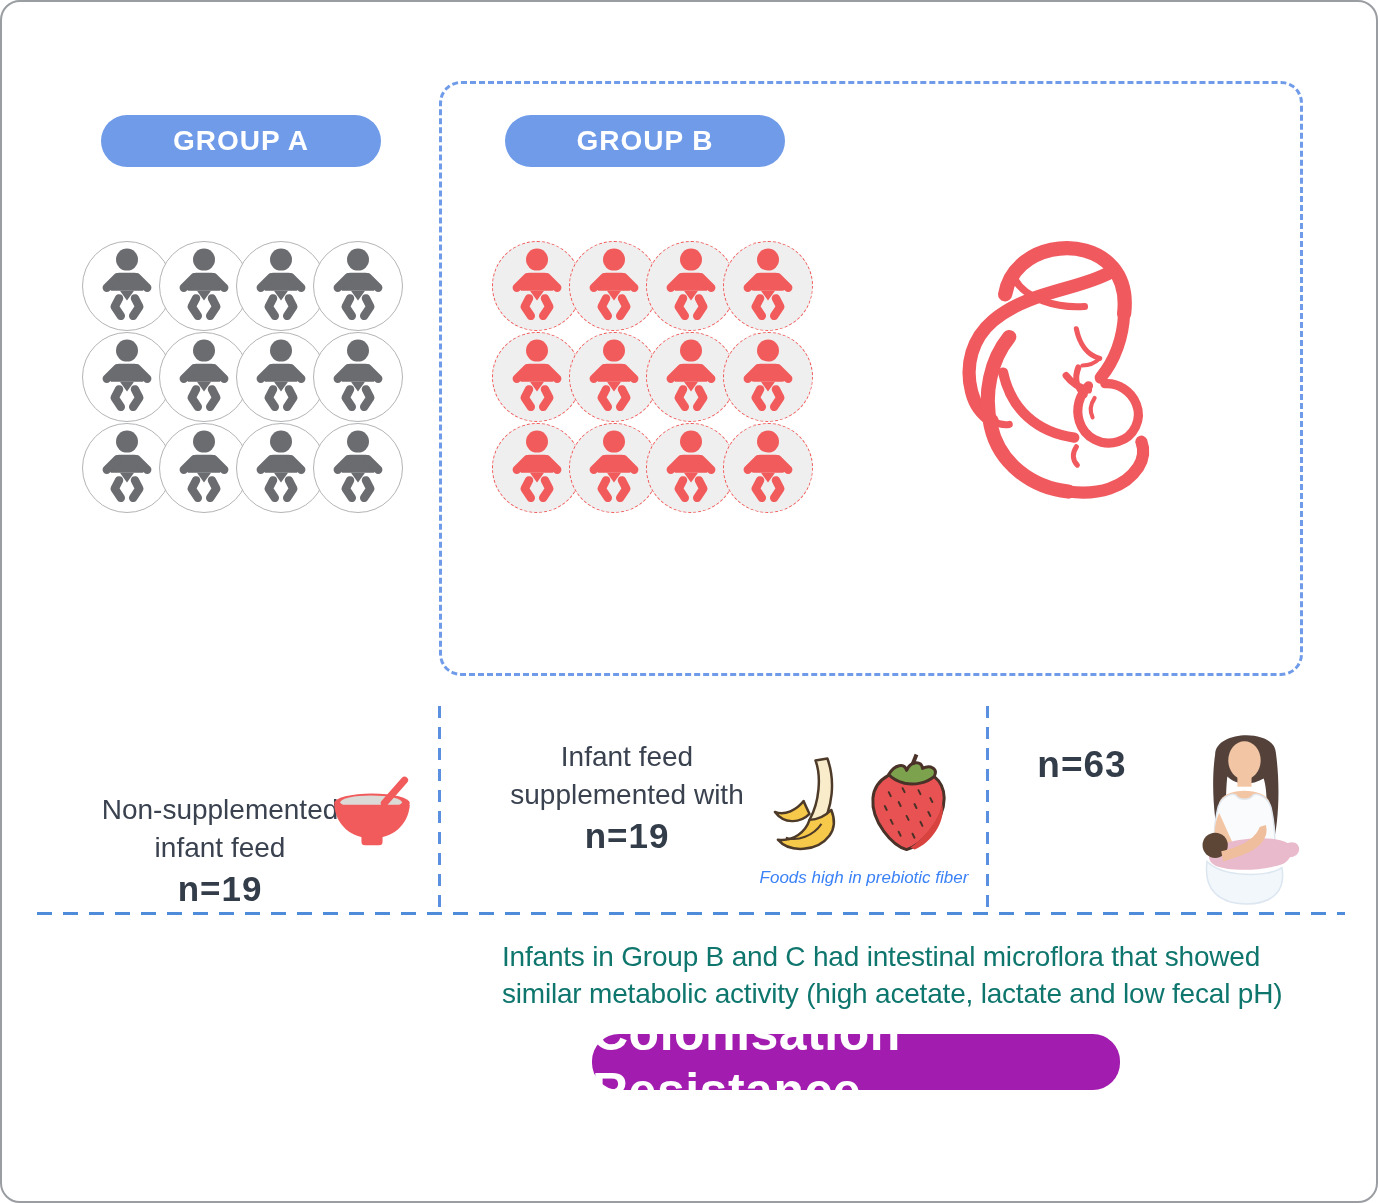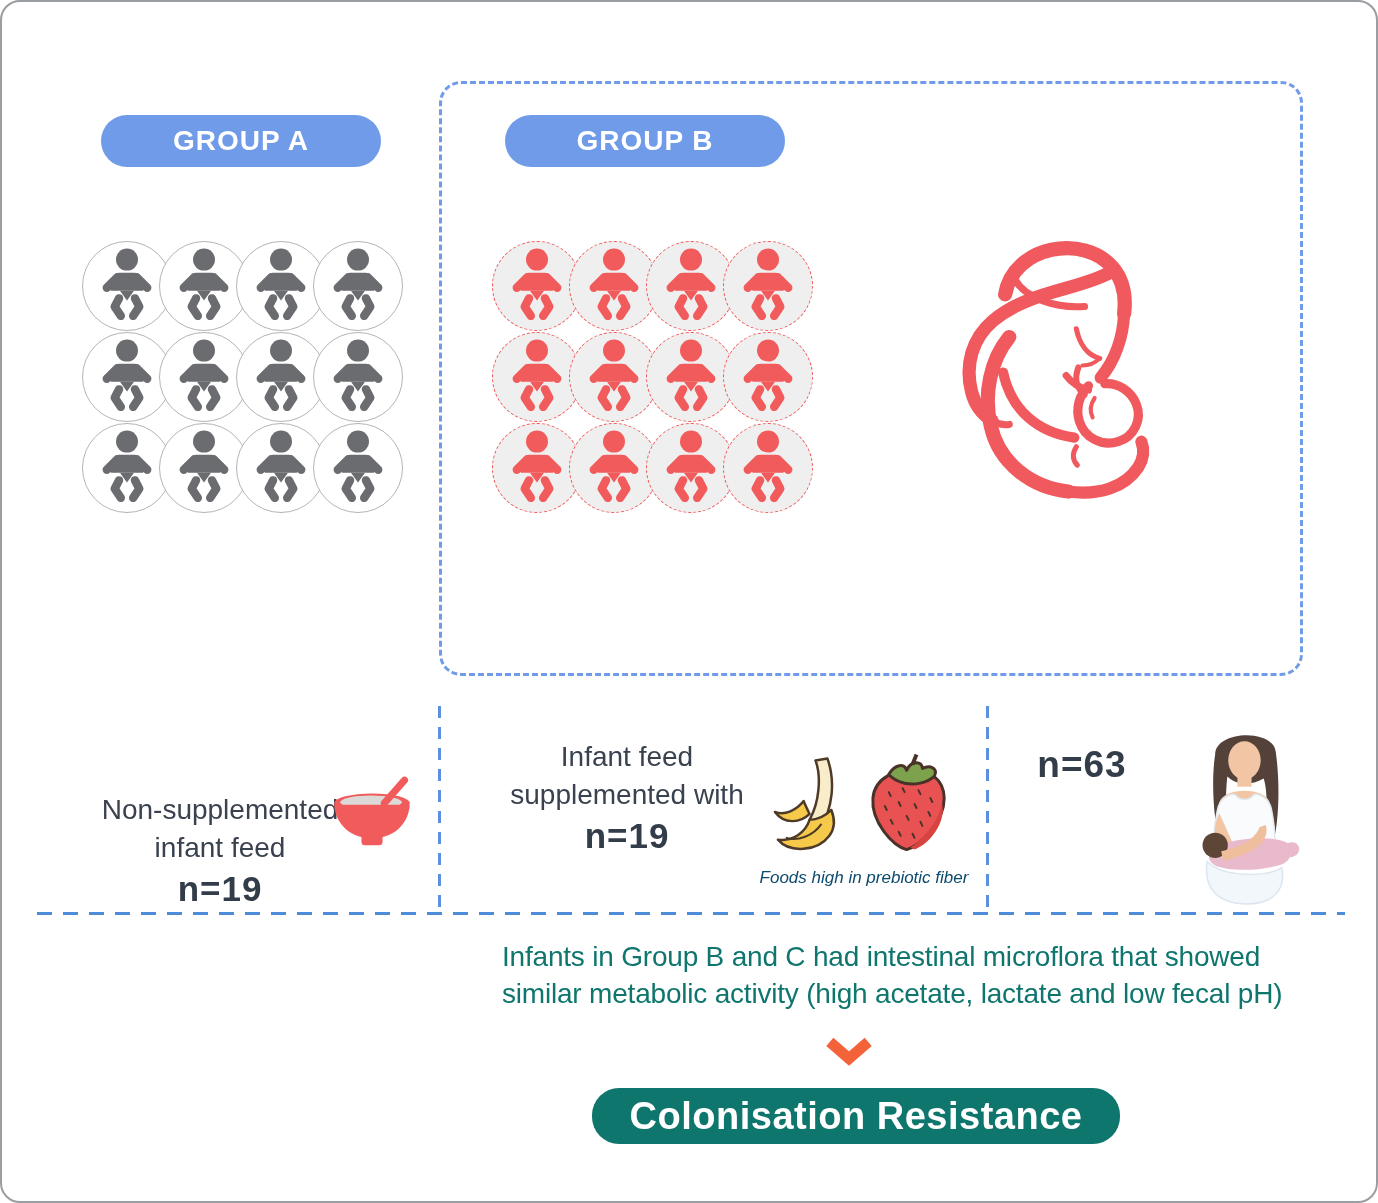--- a/index.html
+++ b/index.html
@@ -55,31 +55,31 @@
   .legend{position:absolute;text-align:center;color:#3A4250;}
   .legend .line{font-size:28px;line-height:38px;}
   .legend .n{font-size:35px;line-height:44px;font-weight:800;letter-spacing:1px;color:#333C49;}
   #legend-a{left:58px;top:741px;width:320px;margin-top:48px;}
   #legend-b{left:470px;top:736px;width:310px;}
   #legend-c{left:988px;top:741px;width:184px;}
   #legend-c .line{font-size:30px;line-height:40px;}
   #legend-c .n{font-size:37px;}
   .fruit-caption{
     position:absolute;left:742px;top:866px;width:240px;text-align:center;
-    font-size:17px;font-style:italic;color:#0c4a6e;
+    font-size:17px;font-style:italic;color:#3b82f6;
   }
   
   .conclusion-text{
     position:absolute;left:500px;top:936px;width:805px;
     font-size:28px;line-height:37px;letter-spacing:-0.2px;color:#0f766e;
   }
   #chevron-down{position:absolute;left:822px;top:1033px;width:50px;height:32px;}
   .banner{
-    position:absolute;left:590px;top:1086px;width:528px;height:56px;border-radius:27px;
-    background:#0f766e;color:#fff;font-weight:800;font-size:38px;letter-spacing:0.5px;
+    position:absolute;left:590px;top:1032px;width:528px;height:56px;border-radius:27px;
+    background:#a21caf;color:#fff;font-weight:800;font-size:50px;letter-spacing:0.5px;
     display:flex;align-items:center;justify-content:center;
   }
   .defs-holder{position:absolute;width:0;height:0;overflow:hidden;}
 </style>
 </head>
 <body>
 
 <svg class="defs-holder" aria-hidden="true">
   <defs>
     <symbol id="baby-symbol" viewBox="0 0 100 100">

